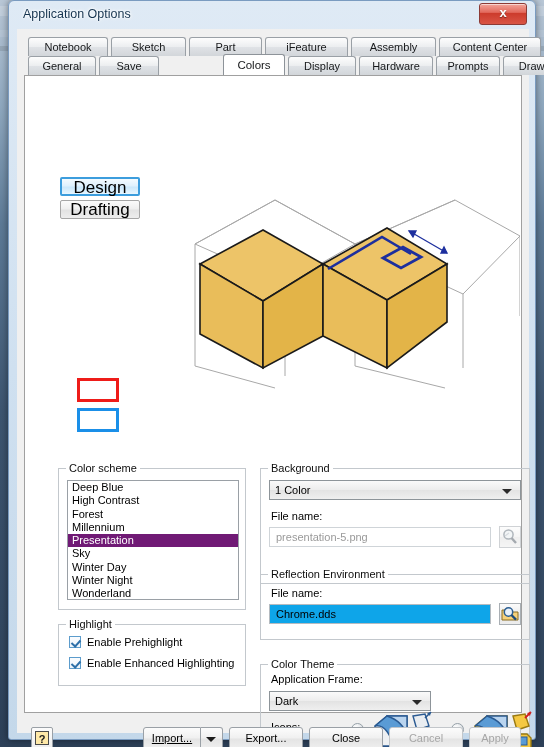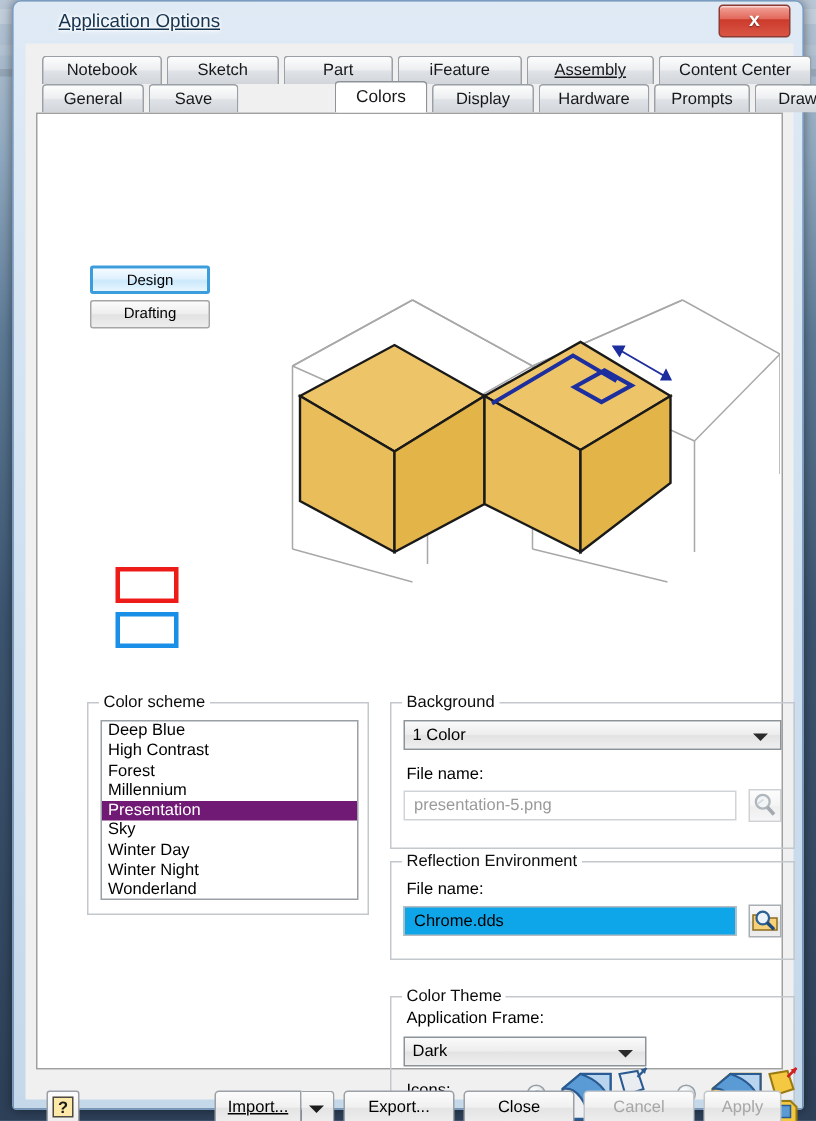--- a/index.html
+++ b/index.html
@@ -43,27 +43,26 @@
     box-sizing: border-box;
   }
   #titlebar {
     position: absolute;
     left: 0; top: 0;
     width: 100%;
     height: 28px;
   }
   #window-title {
     position: absolute;
-    left: 30px;
+    left: 14px;
     top: 6px;
     font-size: 12.5px;
     color: #15334f;
     text-shadow: 0 0 3px #fff, 0 0 5px #fff, 0 0 2px #fff;
     white-space: nowrap;
-    text-decoration: underline;
   }
   #close-button {
     position: absolute;
     right: 8px;
     top: 2px;
     width: 46px;
     height: 20px;
     border: 1px solid #8c3a35;
     border-radius: 3px;
     background: linear-gradient(180deg,#f2a49a 0%, #e2695c 42%, #cc3b2c 46%, #d95545 100%);
@@ -147,21 +146,21 @@
   }
 
   
   .modebtn {
     position: absolute;
     left: 35px;
     width: 80px;
     height: 19px;
     line-height: 18px;
     text-align: center;
-    font-size: 10px;
+    font-size: 17px;
     box-sizing: border-box;
     border-radius: 2px;
     cursor: pointer;
   }
   #mode-design {
     top: 101px;
     background: linear-gradient(180deg,#f4fbff 0%,#dff1fd 45%,#cbe8fb 55%,#e7f6ff 100%);
     border: 2px solid #3c9ddd;
   }
   #mode-drafting {
@@ -203,21 +202,21 @@
     left: 7px;
     padding: 0 3px;
     background: #fff;
     font-size: 11px;
     color: #0d0d0d;
     white-space: nowrap;
   }
 
   #grp-colorscheme { left: 33px; top: 392px; width: 188px; height: 142px; }
   #grp-highlight   { left: 33px; top: 548px; width: 188px; height: 62px; }
-  #grp-background  { left: 235px; top: 392px; width: 270px; height: 98px; }
+  #grp-background  { left: 235px; top: 392px; width: 270px; height: 116px; }
   #grp-reflection  { left: 235px; top: 498px; width: 270px; height: 66px; }
   #grp-colortheme  { left: 235px; top: 572px; width: 270px; height: 128px; margin-top: 16px; }
 
   
   #scheme-list {
     position: absolute;
     left: 8px;
     top: 11px;
     width: 172px;
     height: 120px;
@@ -441,21 +440,21 @@
   </div>
 
   <div id="client">
 
     <div id="tabstrip">
       <div class="tabrow row1" id="tabrow1">
           <div class="tab" style="left: 4px; width: 80px;">Notebook</div>
           <div class="tab" style="left: 87px; width: 75px;">Sketch</div>
           <div class="tab" style="left: 165px; width: 73px;">Part</div>
           <div class="tab" style="left: 241px; width: 83px;">iFeature</div>
-          <div class="tab" style="left: 327px; width: 85px; text-decoration: underline;">Assembly</div>
+          <div class="tab" style="left: 327px; width: 85px;">Assembly</div>
           <div class="tab" style="left: 415px; width: 102px;">Content Center</div>
         </div>
       <div class="tabrow row2" id="tabrow2">
           <div class="tab" style="left: 4px; width: 68px;">General</div>
           <div class="tab" style="left: 75px; width: 60px;">Save</div>
           <div class="tab" style="left: 138px; width: 58px; margin-top: 43px;">File</div>
           <div class="tab selected" style="left: 199px; width: 62px;">Colors</div>
           <div class="tab" style="left: 264px; width: 68px;">Display</div>
           <div class="tab" style="left: 335px; width: 74px;">Hardware</div>
           <div class="tab" style="left: 412px; width: 64px;">Prompts</div>
@@ -526,20 +525,31 @@
             <div class="item">Forest</div>
             <div class="item">Millennium</div>
             <div class="item selected">Presentation</div>
             <div class="item">Sky</div>
             <div class="item">Winter Day</div>
             <div class="item">Winter Night</div>
             <div class="item">Wonderland</div>
           </div>
       </div>
 
+      <div class="group" id="grp-highlight">
+        <div class="grouplabel">Highlight</div>
+        <div class="cbrow" style="top:10px;">
+          <span class="box"></span>
+          <span class="lbl">Enable Prehighlight</span>
+        </div>
+        <div class="cbrow" style="top:31px;">
+          <span class="box"></span>
+          <span class="lbl">Enable Enhanced Highlighting</span>
+        </div>
+      </div>
 
       <div class="group" id="grp-background">
         <div class="grouplabel">Background</div>
         <div class="combo" style="left:8px;top:11px;width:252px;">
           <span class="val">1 Color</span>
           <span class="arrow"></span>
         </div>
         <div class="fieldlabel" style="left:10px;top:41px;">File name:</div>
         <div class="textfield disabled" style="left:8px;top:58px;width:222px;">
           <span class="txt">presentation-5.png</span>

